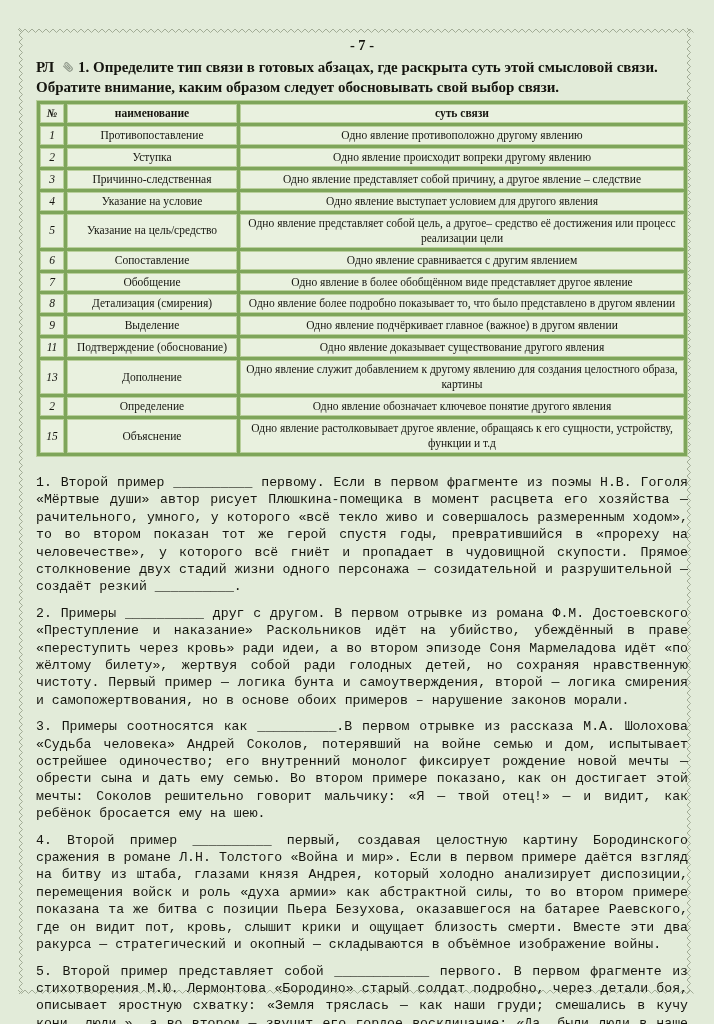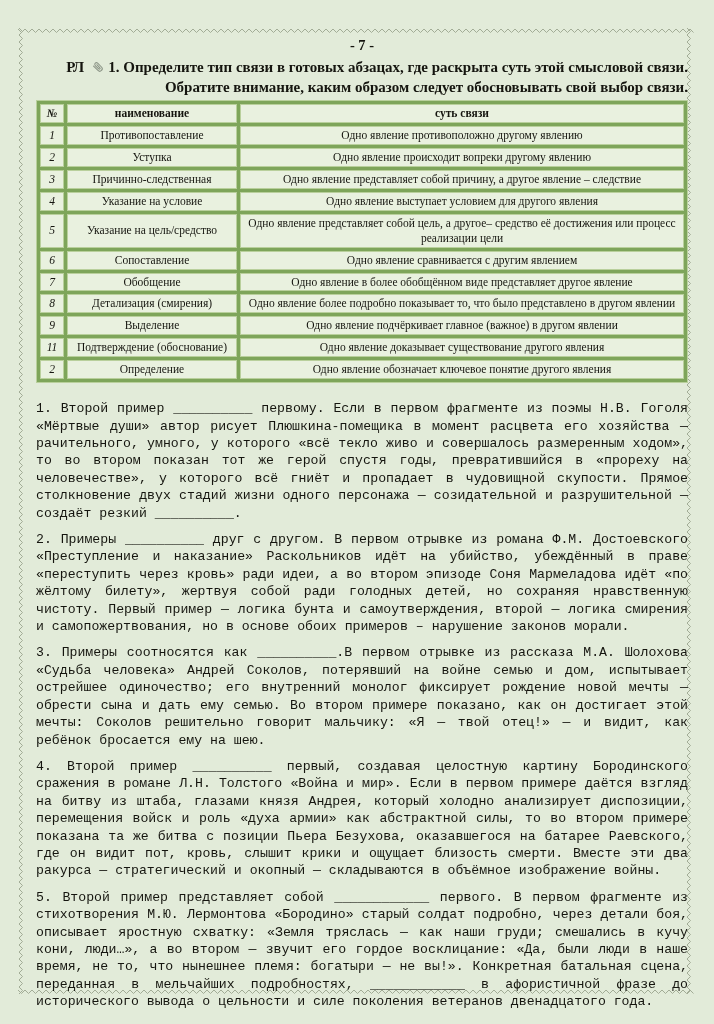--- a/index.html
+++ b/index.html
@@ -12,21 +12,21 @@
   }
   .zz{position:absolute;pointer-events:none;}
   .zz polyline{fill:none;stroke:var(--zigzag,#a2ac96);stroke-width:1;}
   .zz-top{left:18px;top:28px;}
   .zz-bottom{left:18px;top:989px;}
   .zz-left{left:18px;top:28px;}
   .zz-right{left:686px;top:28px;}
   .content{position:absolute;left:36px;top:37px;width:652px;}
   .page-number{text-align:center;font-weight:bold;font-size:14.5px;line-height:17px;margin-bottom:4px;}
   .task-header{font-weight:bold;font-size:15px;line-height:19.5px;}
-  .task-header p{margin:0;text-align:right;}
+  .task-header p{margin:0;}
   .clip{display:inline-block;}
   .clip svg{vertical-align:-2px;margin:0 3px 0 7px;}
   table.types-table{
     margin-top:3px;width:652px;table-layout:fixed;
     border-collapse:separate;border-spacing:3px;
     background:var(--table-green,#7ea55a);
     border:1px solid var(--cell-line,#b9d09c);
   }
   .types-table th,.types-table td{
     background:var(--cell-bg,#e9f1df);
@@ -133,23 +133,33 @@
             <td class="cell-num">9</td>
             <td class="cell-name">Выделение</td>
             <td class="cell-essence">Одно явление подчёркивает главное (важное) в другом явлении</td>
           </tr>
           <tr>
             <td class="cell-num">11</td>
             <td class="cell-name">Подтверждение (обоснование)</td>
             <td class="cell-essence">Одно явление доказывает существование другого явления</td>
           </tr>
           <tr>
+            <td class="cell-num">13</td>
+            <td class="cell-name">Дополнение</td>
+            <td class="cell-essence">Одно явление служит добавлением к другому явлению для создания целостного образа, картины</td>
+          </tr>
+          <tr>
             <td class="cell-num">2</td>
             <td class="cell-name">Определение</td>
             <td class="cell-essence">Одно явление обозначает ключевое понятие другого явления</td>
+          </tr>
+          <tr>
+            <td class="cell-num">15</td>
+            <td class="cell-name">Объяснение</td>
+            <td class="cell-essence">Одно явление растолковывает другое явление, обращаясь к его сущности, устройству, функции и т.д</td>
           </tr>
         </tbody>
     </table>
 
     <div class="paragraphs">
       <p class="para">1. Второй пример __________ первому. Если в первом фрагменте из поэмы Н.В. Гоголя «Мёртвые души» автор рисует Плюшкина-помещика в момент расцвета его хозяйства — рачительного, умного, у которого «всё текло живо и совершалось размеренным ходом», то во втором показан тот же герой спустя годы, превратившийся в «прореху на человечестве», у которого всё гниёт и пропадает в чудовищной скупости. Прямое столкновение двух стадий жизни одного персонажа — созидательной и разрушительной — создаёт резкий __________.</p>
       <p class="para">2. Примеры __________ друг с другом. В первом отрывке из романа Ф.М. Достоевского «Преступление и наказание» Раскольников идёт на убийство, убеждённый в праве «переступить через кровь» ради идеи, а во втором эпизоде Соня Мармеладова идёт «по жёлтому билету», жертвуя собой ради голодных детей, но сохраняя нравственную чистоту. Первый пример — логика бунта и самоутверждения, второй — логика смирения и самопожертвования, но в основе обоих примеров – нарушение законов морали.</p>
       <p class="para">3. Примеры соотносятся как __________.В первом отрывке из рассказа М.А. Шолохова «Судьба человека» Андрей Соколов, потерявший на войне семью и дом, испытывает острейшее одиночество; его внутренний монолог фиксирует рождение новой мечты — обрести сына и дать ему семью. Во втором примере показано, как он достигает этой мечты: Соколов решительно говорит мальчику: «Я — твой отец!» — и видит, как ребёнок бросается ему на шею.</p>
       <p class="para">4. Второй пример __________ первый, создавая целостную картину Бородинского сражения в романе Л.Н. Толстого «Война и мир». Если в первом примере даётся взгляд на битву из штаба, глазами князя Андрея, который холодно анализирует диспозиции, перемещения войск и роль «духа армии» как абстрактной силы, то во втором примере показана та же битва с позиции Пьера Безухова, оказавшегося на батарее Раевского, где он видит пот, кровь, слышит крики и ощущает близость смерти. Вместе эти два ракурса — стратегический и окопный — складываются в объёмное изображение войны.</p>
       <p class="para">5. Второй пример представляет собой ____________ первого. В первом фрагменте из стихотворения М.Ю. Лермонтова «Бородино» старый солдат подробно, через детали боя, описывает яростную схватку: «Земля тряслась — как наши груди; смешались в кучу кони, люди…», а во втором — звучит его гордое восклицание: «Да, были люди в наше время, не то, что нынешнее племя: богатыри — не вы!». Конкретная батальная сцена, переданная в мельчайших подробностях, ____________ в афористичной фразе до исторического вывода о цельности и силе поколения ветеранов двенадцатого года.</p>

